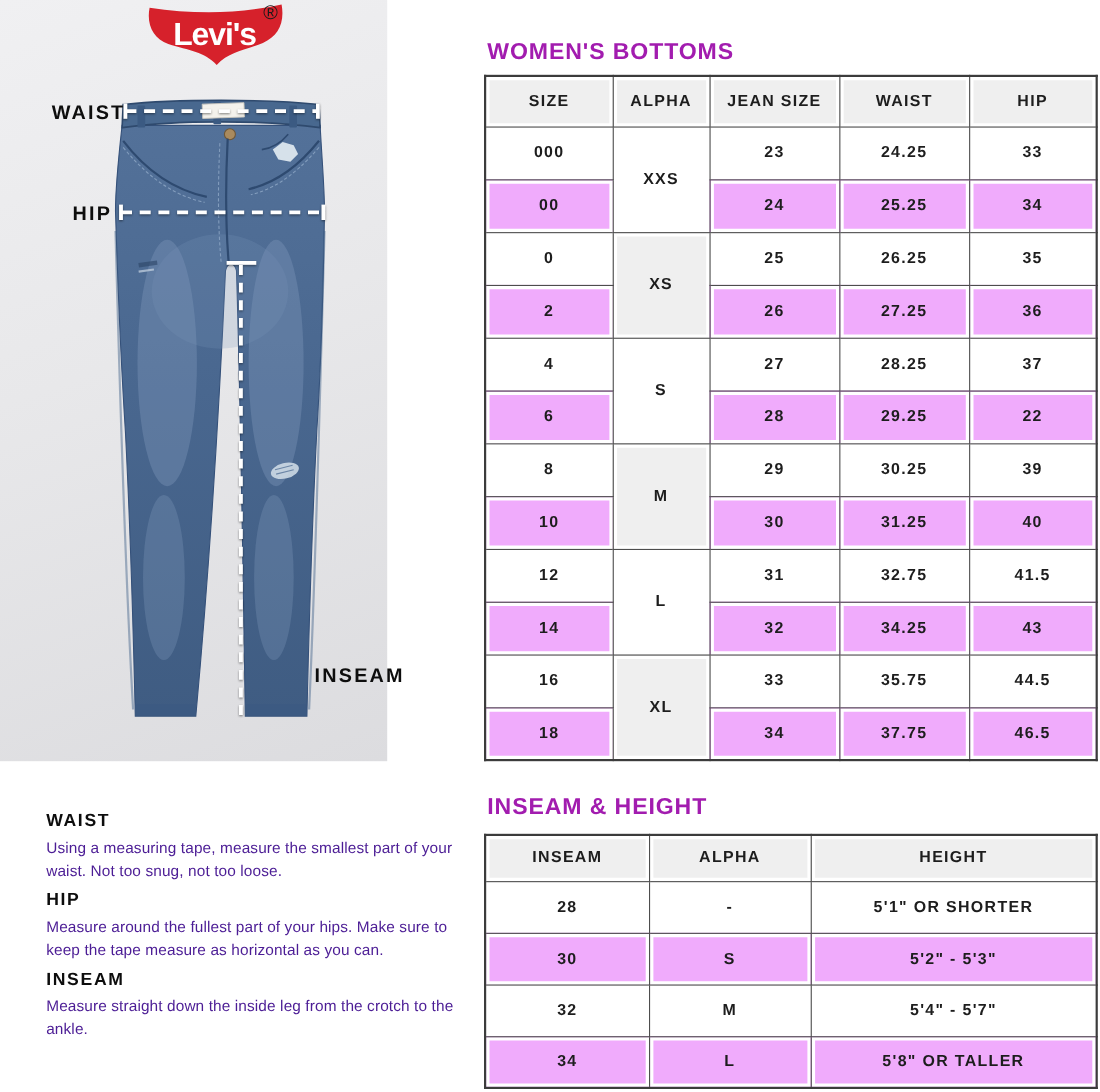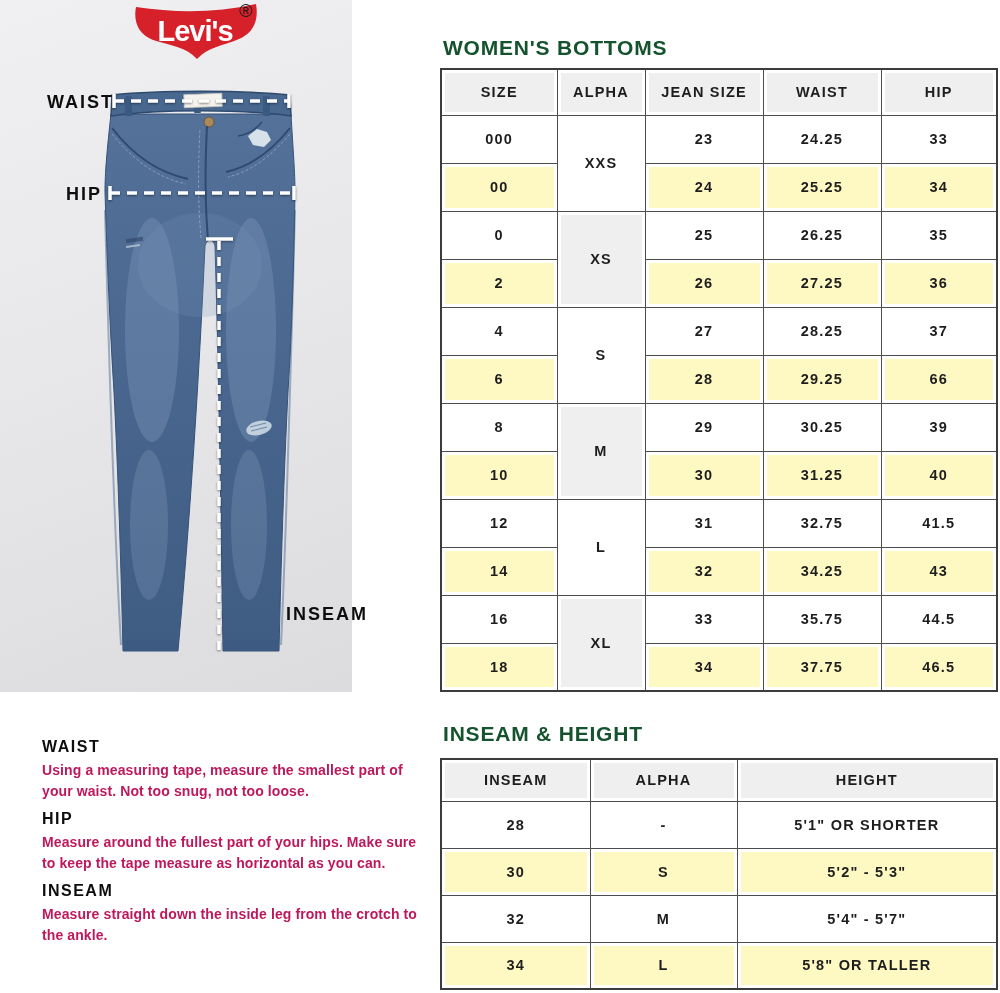--- a/index.html
+++ b/index.html
@@ -21,50 +21,50 @@
   #waist-label  { left:47px;  top:92px; }
   #hip-label    { left:66px;  top:184px; }
   #inseam-label { left:286px; top:604px; }
 
   
   .guide-heading {
     position:absolute; left:42px; font-weight:bold; font-size:16px;
     letter-spacing:1.5px; color:#0d0d0d;
   }
   .guide-body {
-    position:absolute; left:42px; width:378px; font-weight:bold; font-size:14px;
-    line-height:21px; color:#be185d; letter-spacing:0.1px;
+    position:absolute; left:42px; width:378px; font-weight:normal; font-size:14px;
+    line-height:21px; color:#4c1d95; letter-spacing:0.1px;
   }
   #g0h { top:738px; } #g0b { top:760px; }
   #g1h { top:810px; } #g1b { top:832px; }
   #g2h { top:882px; } #g2b { top:904px; }
 
   
   .section-title {
     position:absolute; left:443px; font-weight:bold; font-size:21px;
-    letter-spacing:0.8px; color:#14532d;
+    letter-spacing:0.8px; color:#a21caf;
   }
   #bottoms-title { top:36px; }
   #inseam-title  { top:722px; }
 
   table { border-collapse:collapse; table-layout:fixed; position:absolute; left:440px; background:#fff; }
   #bottoms-table { top:68px;  width:556px; }
   #inseam-table  { top:758px; width:556px; }
   th, td {
     border:1px solid #4d4d4d; text-align:center; vertical-align:middle;
     font-weight:bold; font-size:14.5px; letter-spacing:1.2px; color:#1d1d1d;
     background:#fff; padding:0;
   }
   table { border:2px solid #3c3c3c; }
   th { background:#efefef; box-shadow:inset 0 0 0 3px #fff;margin-top:44px; }
   #bottoms-table th { height:46px; }
   #bottoms-table td { height:48px; }
   #inseam-table th { height:42px; }
   #inseam-table td { height:47px; }
-  tr.shade td { background:#fef9c3; box-shadow:inset 0 0 0 3px #fff; }
+  tr.shade td { background:#f0abfc; box-shadow:inset 0 0 0 3px #fff; }
   td.cell-gray { background:#efefef !important; box-shadow:inset 0 0 0 3px #fff; }
   td.cell-white { background:#fff !important; box-shadow:none; }
 </style>
 </head>
 <body>
 
 <div class="page">
 
   <div class="photo-panel">
 
@@ -216,21 +216,21 @@
       <td>4</td>
       <td rowspan="2" class="cell-white">S</td>
       <td>27</td>
       <td>28.25</td>
       <td>37</td>
     </tr>
     <tr class="shade">
       <td>6</td>
       <td>28</td>
       <td>29.25</td>
-      <td>66</td>
+      <td>22</td>
     </tr>
 
     <tr>
       <td>8</td>
       <td rowspan="2" class="cell-gray">M</td>
       <td>29</td>
       <td>30.25</td>
       <td>39</td>
     </tr>
     <tr class="shade">

